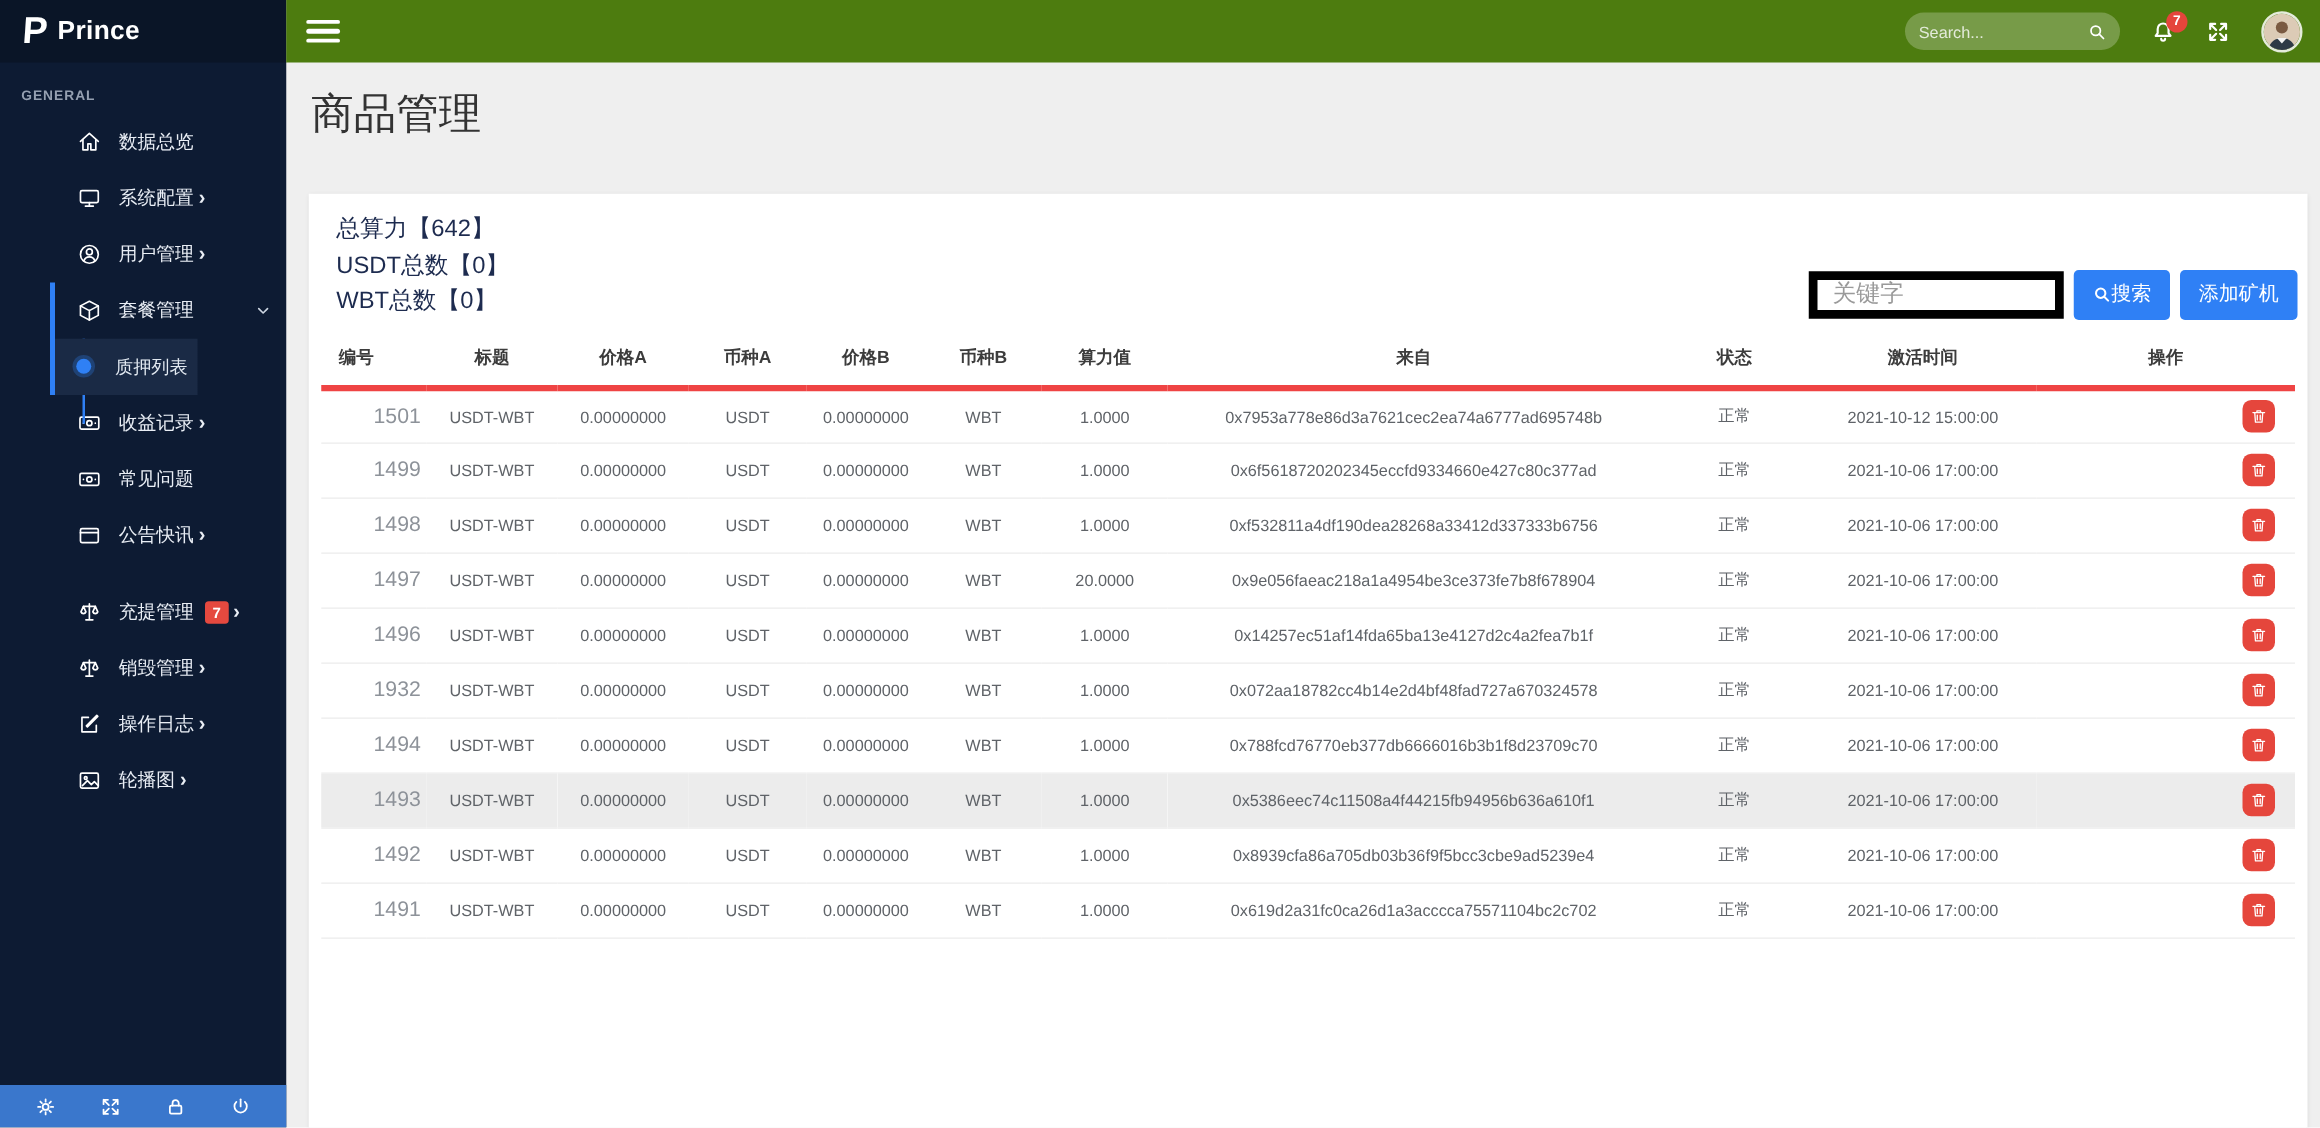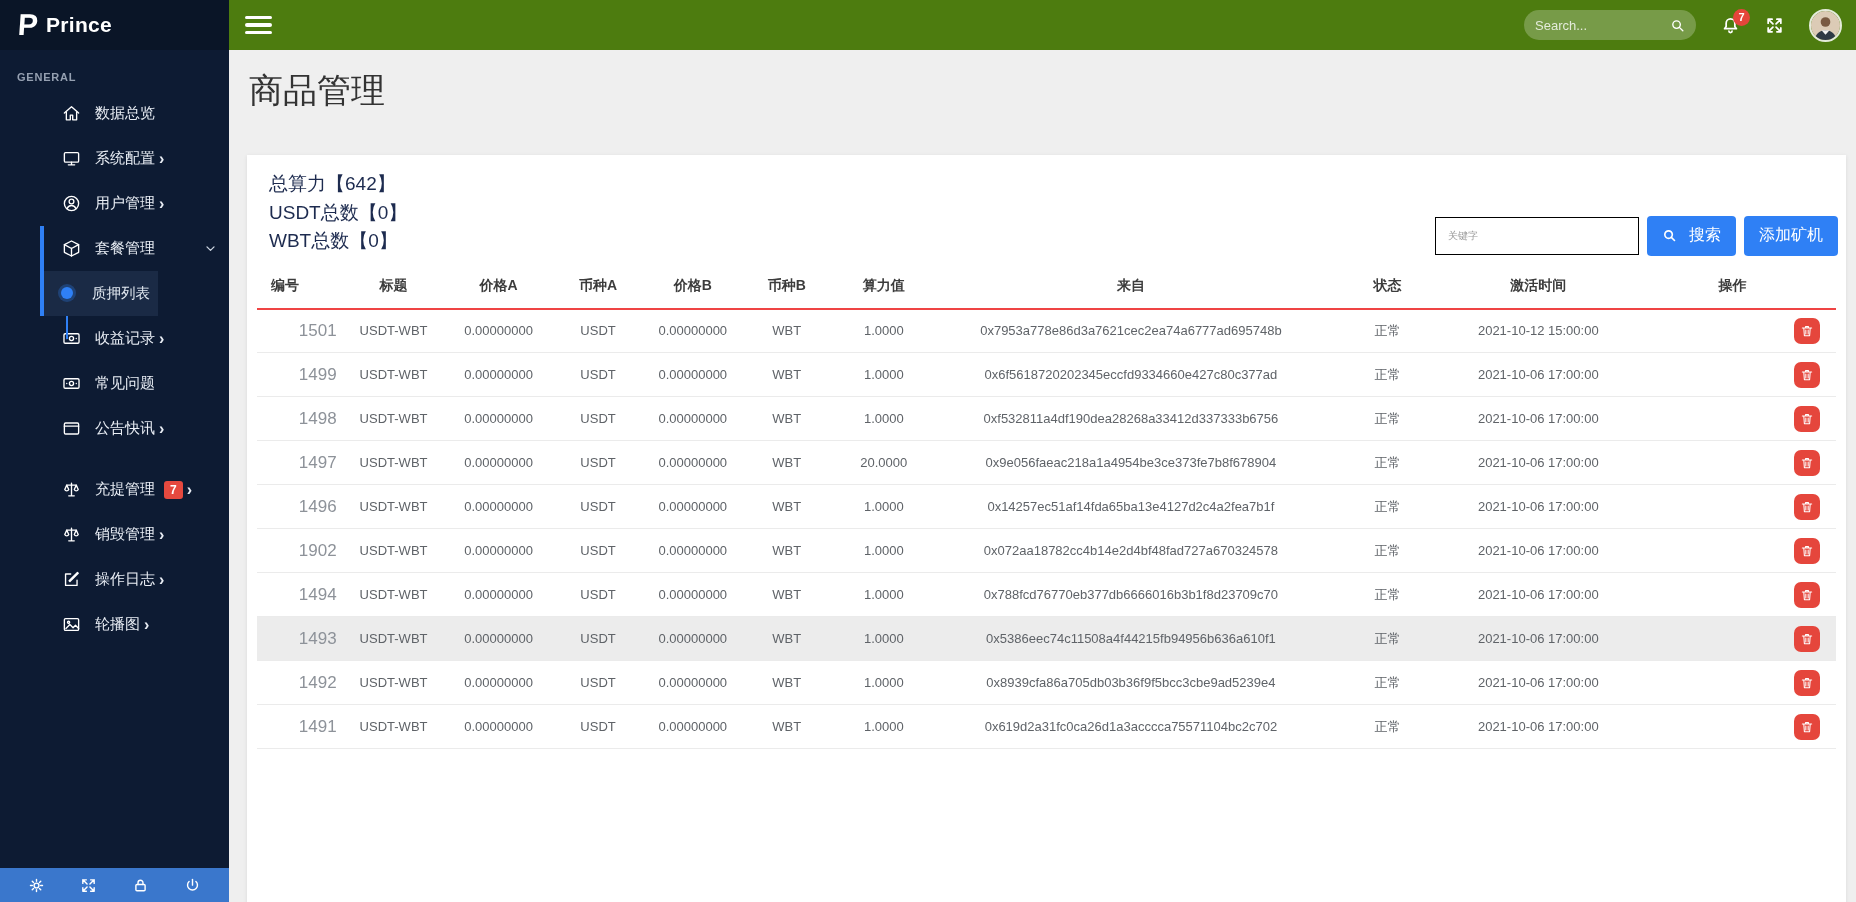--- a/index.html
+++ b/index.html
@@ -47,28 +47,28 @@
   .nav-badge { position:absolute; top:-7px; right:-10px; background:#e5453b; color:#fff; font-size:11px; font-weight:700; min-width:17px; height:17px; border-radius:9px; display:flex; align-items:center; justify-content:center; padding:0 4px; }
   .avatar { width:33px; height:33px; border-radius:50%; border:2px solid rgba(255,255,255,.85); overflow:hidden; cursor:pointer; flex:0 0 auto; }
   .avatar svg { width:100%; height:100%; display:block; }
 
   .content { flex:1; padding:10px 10px 0 18px; }
   .page-title { font-size:34px; font-weight:500; color:#333; margin:8px 0 17px 2px; }
   .card { background:#fff; box-shadow:0 1px 4px rgba(0,0,0,.09); height:836px; position:relative;margin-top:41px; }
   .card-top { display:flex; justify-content:space-between; align-items:flex-end; padding:15px 8px 4px 22px; }
   .stats div { font-size:19px; color:#1d2b4f; font-weight:500; line-height:28.5px; }
   .toolbar { display:flex; gap:8px; align-items:center; }
-  .kw-input { width:204px; height:38px; border:1px solid #000000; padding:0 12px; font-size:10px; color:#4d7c0f; outline:none; font-family:inherit; }
+  .kw-input { width:204px; height:38px; border:7px solid #000000; padding:0 12px; font-size:19px; color:#4d7c0f; outline:none; font-family:inherit; }
   .kw-input::placeholder { color:#9a9a9a; }
-  .btn { height:40px; background:#2f80f5; color:#fff; border:none; border-radius:4px; font-size:16px; padding:0 15px; display:inline-flex; align-items:center; gap:12px; cursor:pointer; font-family:inherit; }
+  .btn { height:40px; background:#2f80f5; color:#fff; border:none; border-radius:4px; font-size:16px; padding:0 15px; display:inline-flex; align-items:center; gap:0; cursor:pointer; font-family:inherit; }
   .btn svg { width:15px; height:15px; stroke:#fff; fill:none; stroke-width:2.6; stroke-linecap:round; }
 
   .table-wrap { padding:2px 10px 0 10px; }
   table { width:100%; border-collapse:collapse; table-layout:fixed; }
-  th { font-size:14px; color:#3c3c3c; font-weight:700; padding:15px 4px 13px; border-bottom:2px solid #ef4444; text-align:center; white-space:nowrap; }
+  th { font-size:14px; color:#3c3c3c; font-weight:700; padding:15px 4px 13px; border-bottom:5px solid #ef4444; text-align:center; white-space:nowrap; }
   th.col-id { text-align:left; padding-left:14px; }
   td { font-size:13px; color:#5f6368; text-align:center; padding:0 4px; height:44px; border-bottom:1px solid #ebebeb; white-space:nowrap; overflow:hidden; }
   td.cell-id { font-size:17px; color:#8d9299; text-align:right; padding-left:14px; }
   tr.highlight td { background:#ececec; }
   td.cell-action { text-align:right; padding-right:16px; }
   .del-btn { width:26px; height:26px; background:#e5463c; border:none; border-radius:7px; display:inline-flex; align-items:center; justify-content:center; cursor:pointer; }
   .del-btn svg { width:14px; height:14px; stroke:#fff; fill:none; stroke-width:1.8; stroke-linecap:round; stroke-linejoin:round; }
 
   .pagination { position:absolute; right:80px; bottom:46px; display:flex; }
   .page-btn { min-width:37px; height:40px; border:1px solid #dadee3; border-left:none; background:#fff; color:#4d79ad; font-size:17px; display:flex; align-items:center; justify-content:center; padding:0 7px; cursor:pointer; }
@@ -411,21 +411,21 @@
                 <td>0x14257ec51af14fda65ba13e4127d2c4a2fea7b1f</td>
                 <td>正常</td>
                 <td>2021-10-06 17:00:00</td>
                 <td class="cell-action"><button class="del-btn">
                     <svg viewBox="0 0 24 24">
                       <path d="M4 7h16M9.5 7V4.5h5V7M6.5 7l1 13h9l1-13M10 10.5v6.5M14 10.5v6.5"></path>
                     </svg>
                   </button></td>
               </tr>
               <tr>
-                <td class="cell-id">1902</td>
+                <td class="cell-id">1932</td>
                 <td>USDT-WBT</td>
                 <td>0.00000000</td>
                 <td>USDT</td>
                 <td>0.00000000</td>
                 <td>WBT</td>
                 <td>1.0000</td>
                 <td>0x072aa18782cc4b14e2d4bf48fad727a670324578</td>
                 <td>正常</td>
                 <td>2021-10-06 17:00:00</td>
                 <td class="cell-action"><button class="del-btn">

